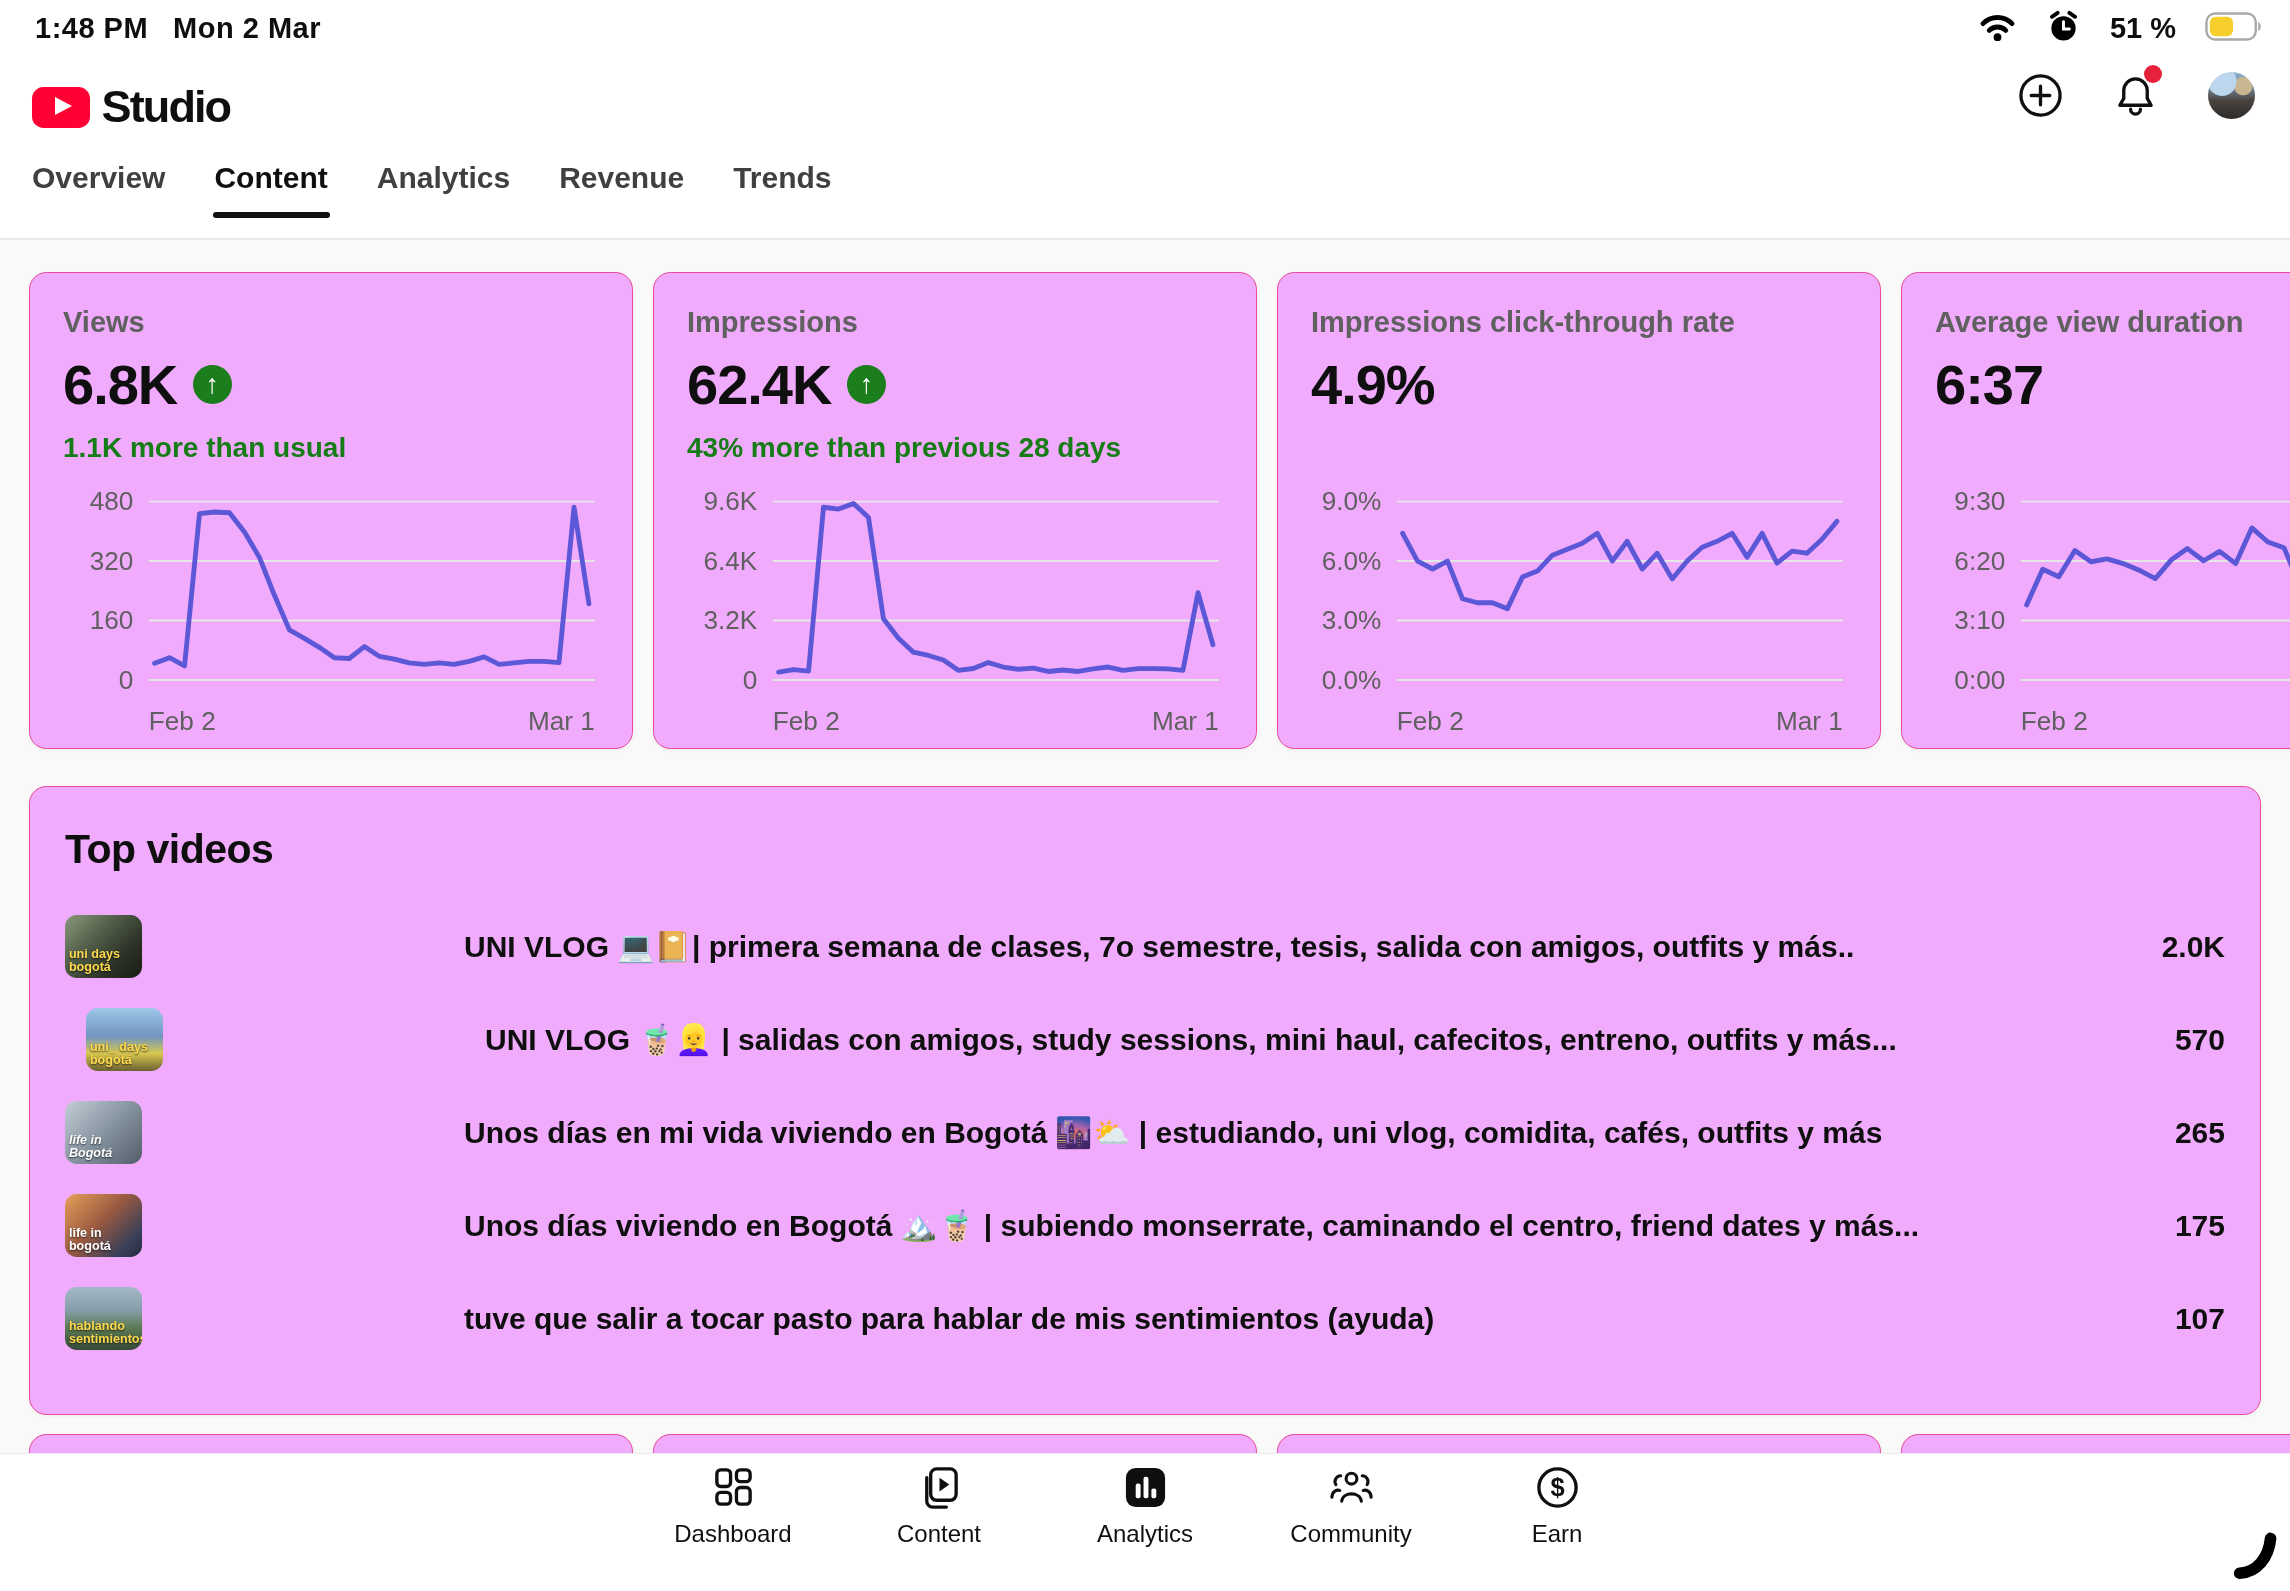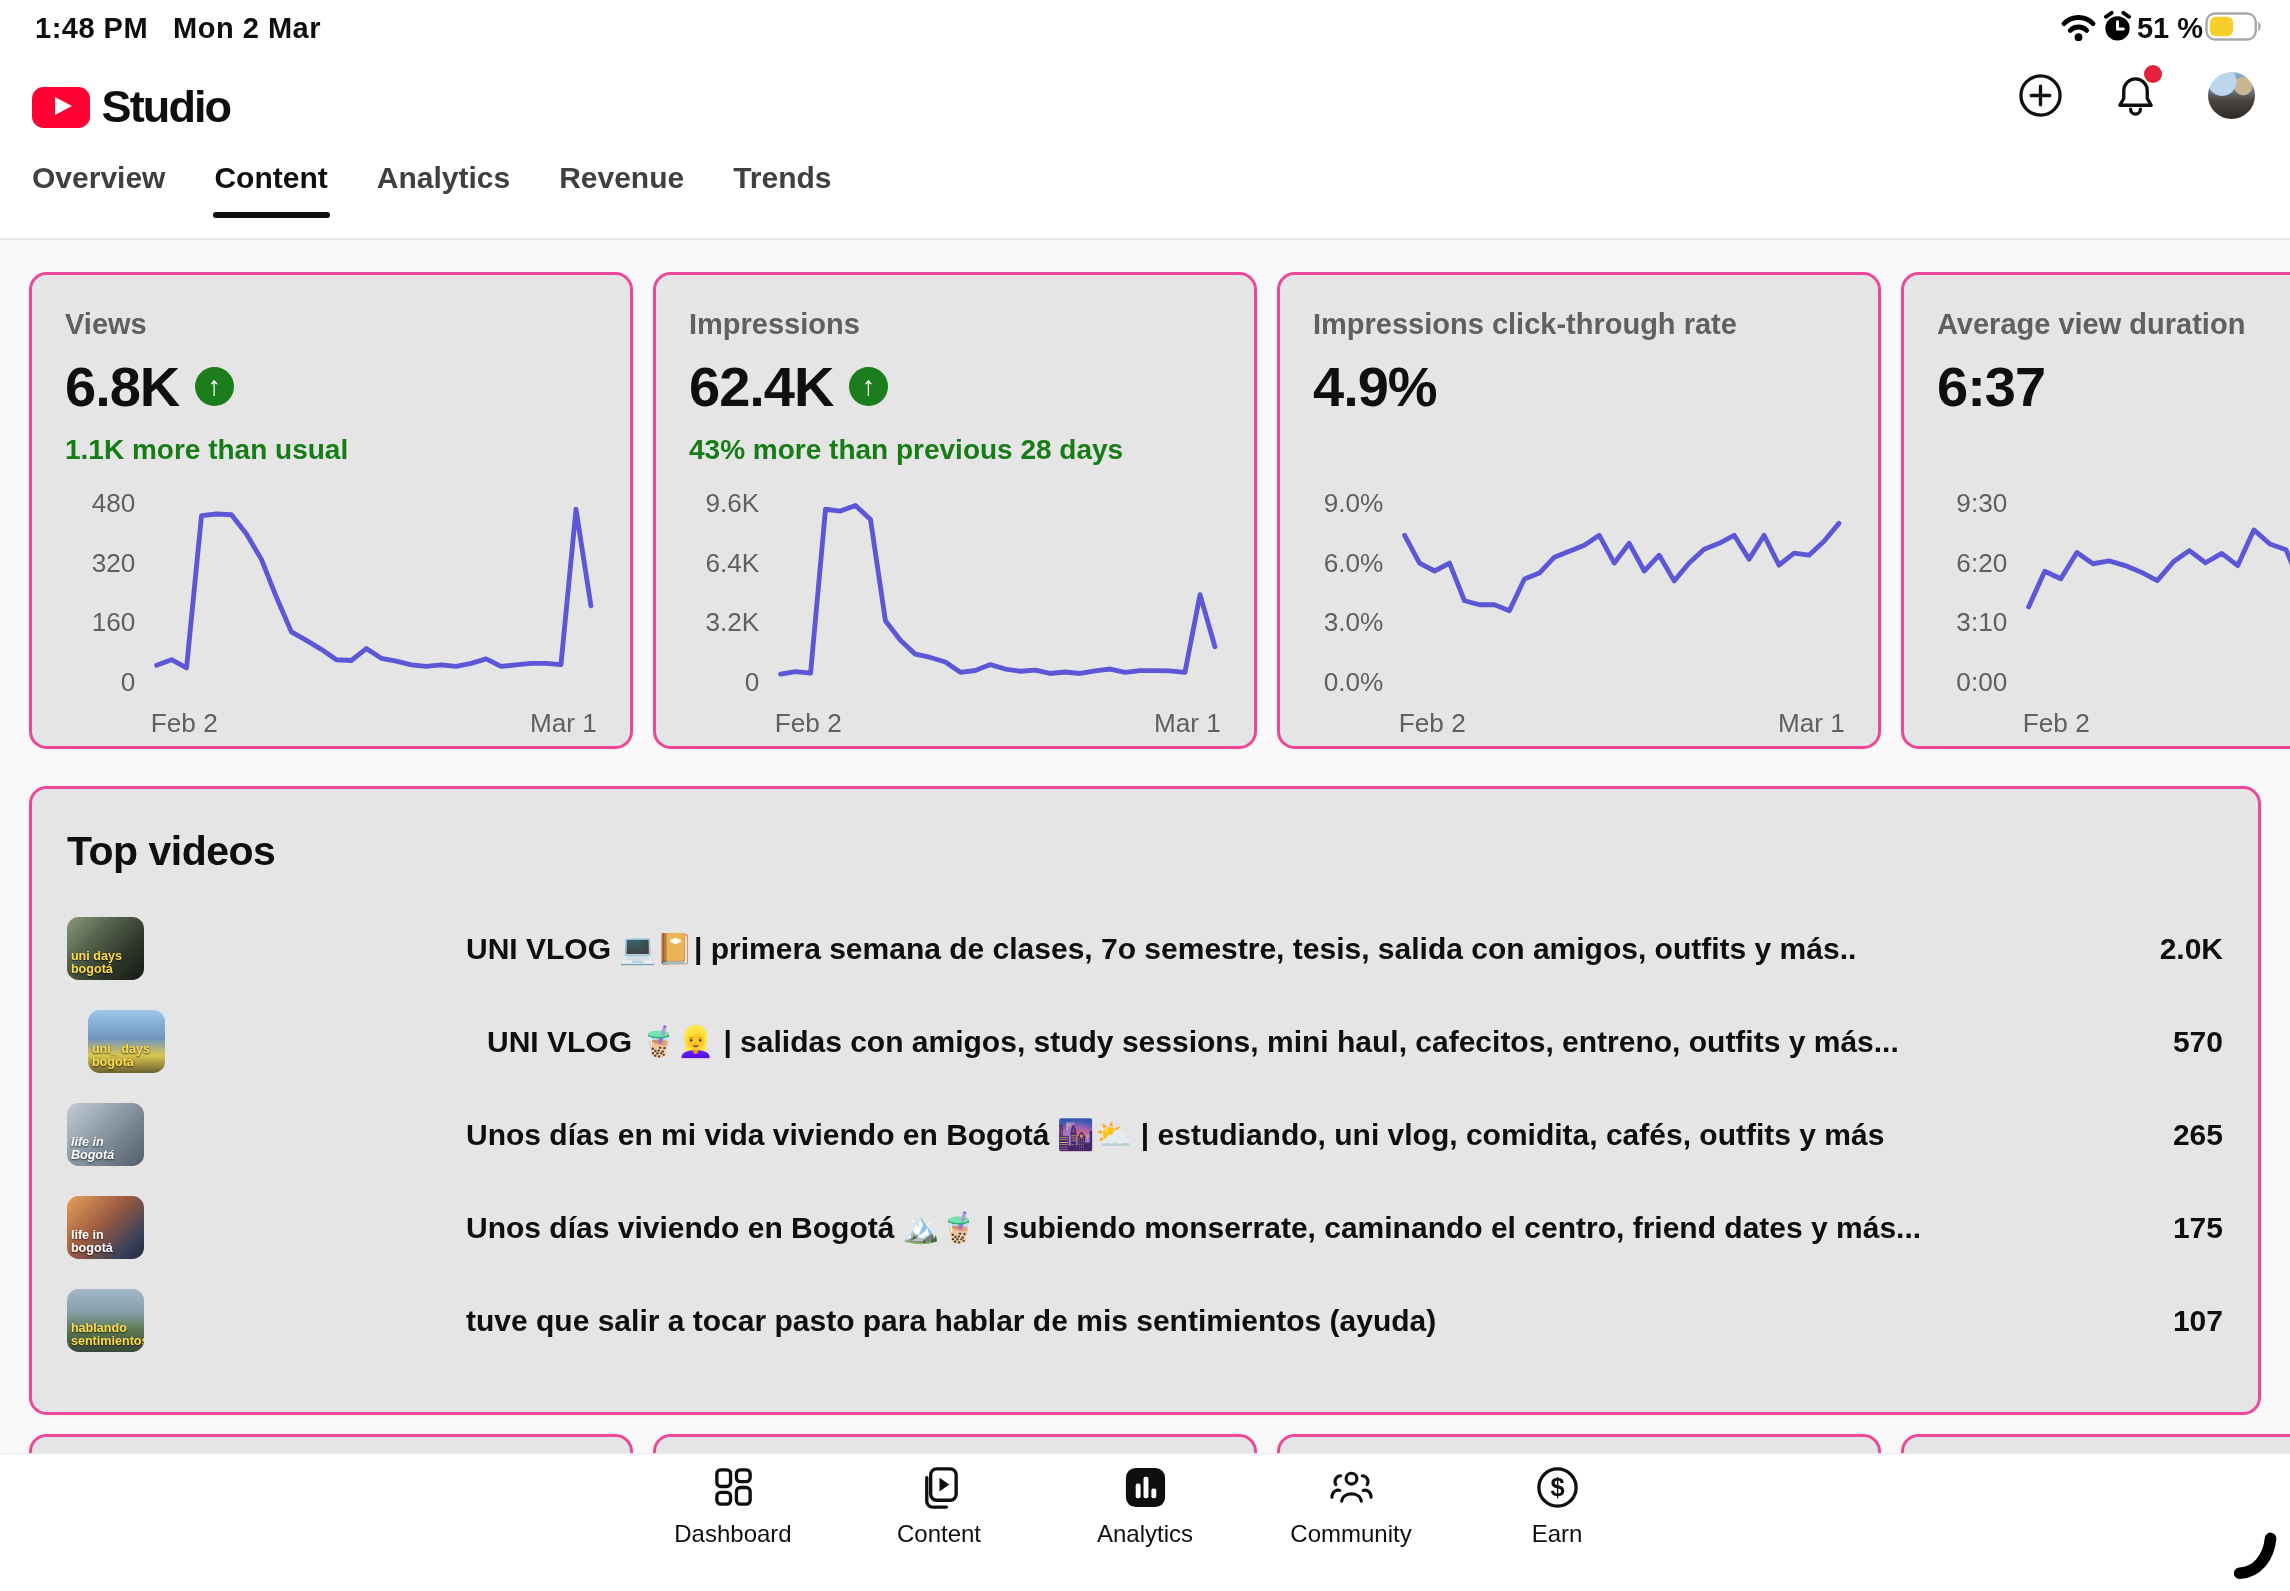--- a/index.html
+++ b/index.html
@@ -5,21 +5,21 @@
   * { margin:0; padding:0; box-sizing:border-box; }
   html,body { width:2290px; height:1591px; overflow:hidden; }
   body {
     font-family:"Liberation Sans", sans-serif;
     background:#ffffff; color:#0f0f0f; position:relative;
   }
   
   .statusbar { position:absolute; top:0; left:0; width:2290px; height:54px; }
   .sb-left { position:absolute; left:35px; top:11.6px; font-size:29px; font-weight:bold; letter-spacing:0.5px; }
   .sb-left .sb-date { margin-left:25px; }
-  .sb-right { position:absolute; right:27px; top:9.7px; display:flex; align-items:center; gap:2px; }
+  .sb-right { position:absolute; right:27px; top:9.7px; display:flex; align-items:center; gap:29px; }
   .sb-pct { font-size:29px; font-weight:bold; }
   
   .header { position:absolute; top:60px; left:0; width:2290px; height:93px; }
   .brand { position:absolute; left:32px; top:21.3px; display:flex; align-items:center; gap:11.6px; }
   .yt-badge { width:58px; height:41px; background:#ff0233; border-radius:11.6px; position:relative; }
   .yt-badge::after { content:""; position:absolute; left:23px; top:10.7px;
     border-left:17.5px solid #fff; border-top:9.7px solid transparent; border-bottom:9.7px solid transparent; }
   .brand-name { font-size:45px; font-weight:bold; letter-spacing:-1.9px; }
   .header-actions { position:absolute; right:35px; top:11.6px; display:flex; align-items:center; gap:50px; }
   .icon-btn { width:45px; height:45px; position:relative; }
@@ -31,21 +31,21 @@
     overflow:hidden; }
   .bell-dot { position:absolute; right:-3.9px; top:-7.8px; width:18.4px; height:18.4px; border-radius:50%; background:#e6213c; }
   
   .tabs { position:absolute; top:161px; left:32px; display:flex; gap:49px; }
   .tab { font-size:30px; font-weight:bold; color:#404040; padding-bottom:23px; position:relative; }
   .tab.active { color:#0f0f0f; }
   .tab.active::after { content:""; position:absolute; left:-1.9px; right:-1.9px; bottom:0; height:5.8px; background:#0f0f0f; border-radius:2.9px; }
   .tabs-divider { position:absolute; top:238px; left:0; width:2290px; height:1.9px; background:#e8e8e8; }
   
   .content { position:absolute; top:240px; left:0; width:2290px; height:1352px; background:#f9f9f9; }
-  .card { background:#e5e5e5; border:3px solid #ec4899; border-radius:17.5px;
+  .card { background:#f0abfc; border:1px solid #ec4899; border-radius:17.5px;
     box-shadow:0 1px 3.9px rgba(0,0,0,.05); position:absolute; }
   .metric-card { top:32px; width:604px; height:477px; padding:33px 33px 19.4px 33px; }
   .m-title { font-size:29px; font-weight:bold; color:#606060; }
   .m-valrow { display:flex; align-items:center; gap:15.5px; margin-top:15.5px; height:60px; }
   .m-value { font-size:56px; font-weight:bold; letter-spacing:-1px; }
   .m-badge { width:39px; height:39px; border-radius:50%; background:#1c7d1c; color:#fff;
     display:flex; align-items:center; justify-content:center; font-size:27px; font-weight:bold; }
   .m-delta { margin-top:17.5px; font-size:28px; font-weight:bold; color:#167c16; height:33px; }
   .m-chart { margin-top:25px; }
   

